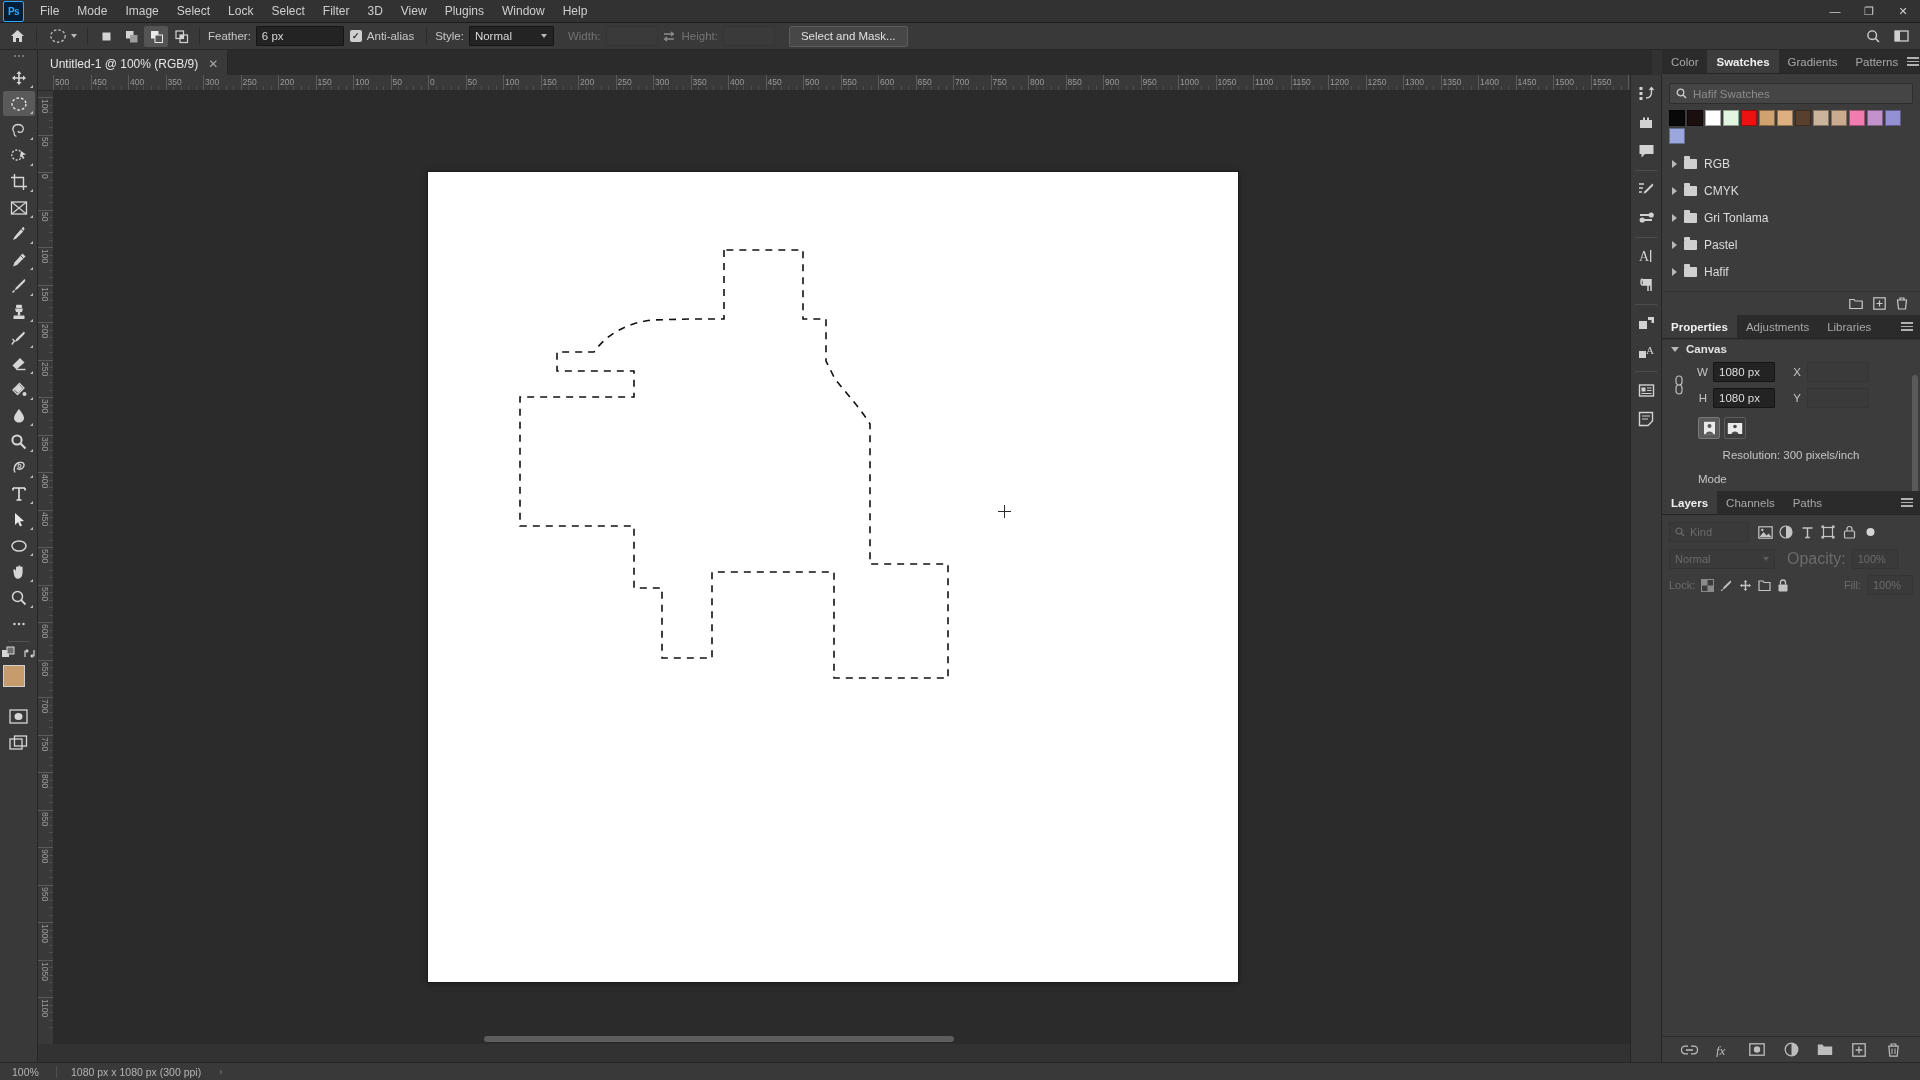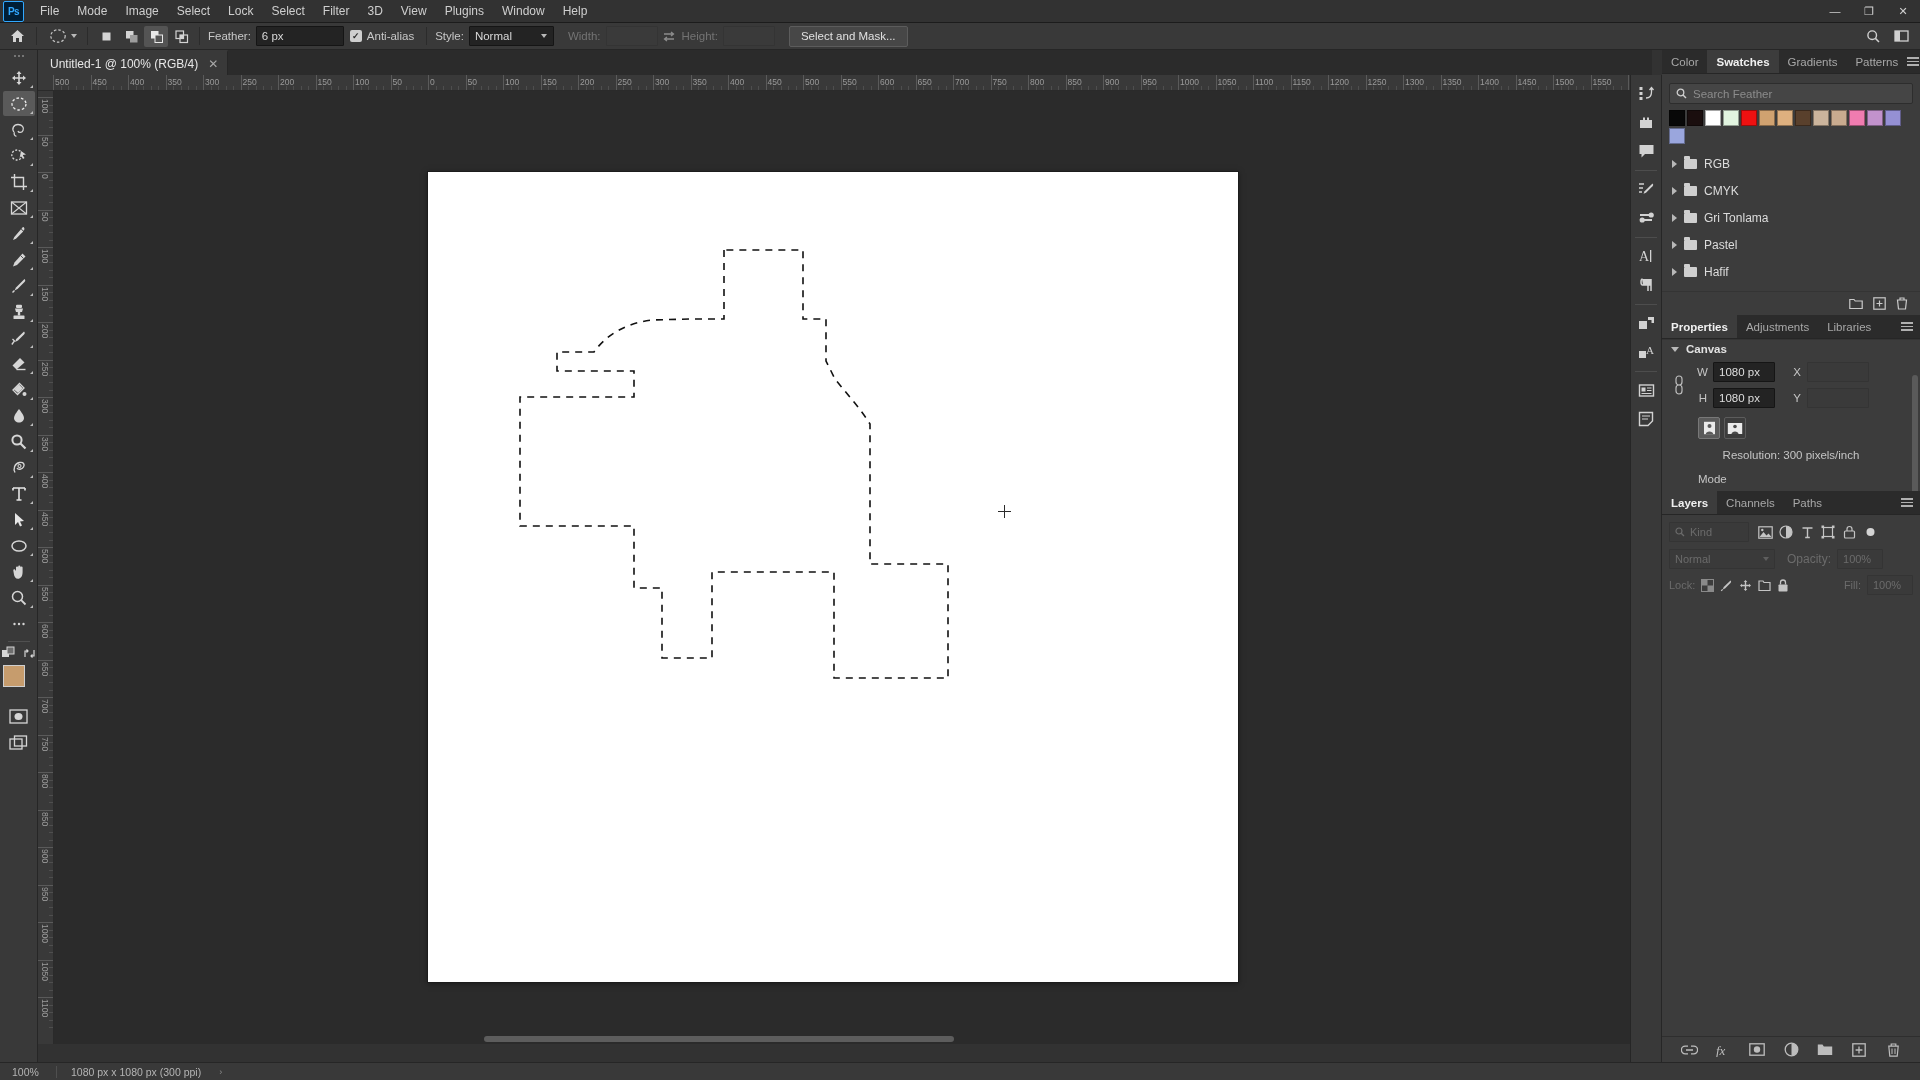--- a/index.html
+++ b/index.html
@@ -300,21 +300,21 @@
   .fi { width: 16px; height: 16px; display:flex; align-items:center; justify-content:center; }
   .blend-row {
     display: flex; align-items: center; gap: 6px; padding: 2px 7px 4px 7px;
   }
   .blend-sel {
     background: #3a3a3a; border: 1px solid #343434; height: 20px; width: 106px;
     display: flex; align-items: center; padding: 0 5px; font-size: 11px; color: #6b6b6b;
     position: relative; border-radius: 1px;
   }
   .blend-sel .caret { position:absolute; right: 5px; border-top-color:#5e5e5e; }
-  .op-label { font-size: 12px; color: #6b6b6b; margin-left: 6px; }
+  .op-label { font-size: 16px; color: #6b6b6b; margin-left: 6px; }
   .op-val {
     background: #3a3a3a; border: 1px solid #343434; height: 20px; width: 46px;
     font-size: 11px; color: #6b6b6b; display:flex; align-items:center; padding: 0 5px;
     border-radius: 1px;
   }
   .lock-row {
     display: flex; align-items: center; gap: 6px; padding: 2px 7px 5px 7px;
   }
   .lock-label { font-size: 11px; color: #6b6b6b; }
   .lock-icons { display: flex; align-items: center; gap: 6px; }
@@ -610,21 +610,21 @@
     <div class="tool nocorner">
       <svg width="19" height="15" viewBox="0 0 19 15">
           <rect x="1" y="4" width="12" height="10" fill="none" stroke="#d6d6d6" stroke-width="1.3"></rect>
           <rect x="5.5" y="1" width="12" height="10" fill="none" stroke="#d6d6d6" stroke-width="1.3"></rect>
         </svg>
     </div>
   </div>
 
   <div class="tabstrip">
     <div class="doctab">
-      <span>Untitled-1 @ 100% (RGB/4)</span>
+      <span>Untitled-1 @ 100% (RGB/9)</span>
       <span class="tab-close">✕</span>
     </div>
   </div>
 
   <div class="ruler-h" id="ruler-h">
       <div class="rtick" style="left: 15px;"></div>
       <div class="rlabel" style="left: 17px;">500</div>
       <div class="rtick minor" style="left: 22.5px;"></div>
       <div class="rtick minor" style="left: 30px;"></div>
       <div class="rtick minor" style="left: 37.5px;"></div>
@@ -1141,21 +1141,21 @@
               <i></i>
             </div>
         </div>
       </div>
       <div class="panel-body">
         <div class="swatch-search">
           <svg width="11" height="11" viewBox="0 0 11 11">
               <circle cx="4.5" cy="4.5" r="3.3" fill="none" stroke="#cfcfcf" stroke-width="1.3"></circle>
               <path d="M7 7 L10 10" stroke="#cfcfcf" stroke-width="1.4"></path>
             </svg>
-          <span class="ph">Search Feather</span>
+          <span class="ph">Hafif Swatches</span>
         </div>
         <div class="swatch-row" id="swatch-row">
             <div class="sw" style="background: rgb(8, 8, 8);"></div>
             <div class="sw" style="background: rgb(26, 14, 14);"></div>
             <div class="sw" style="background: rgb(255, 255, 255);"></div>
             <div class="sw" style="background: rgb(226, 245, 224);"></div>
             <div class="sw" style="background: rgb(238, 17, 17);"></div>
             <div class="sw" style="background: rgb(208, 162, 112);"></div>
             <div class="sw" style="background: rgb(222, 176, 127);"></div>
             <div class="sw" style="background: rgb(89, 64, 44);"></div>

